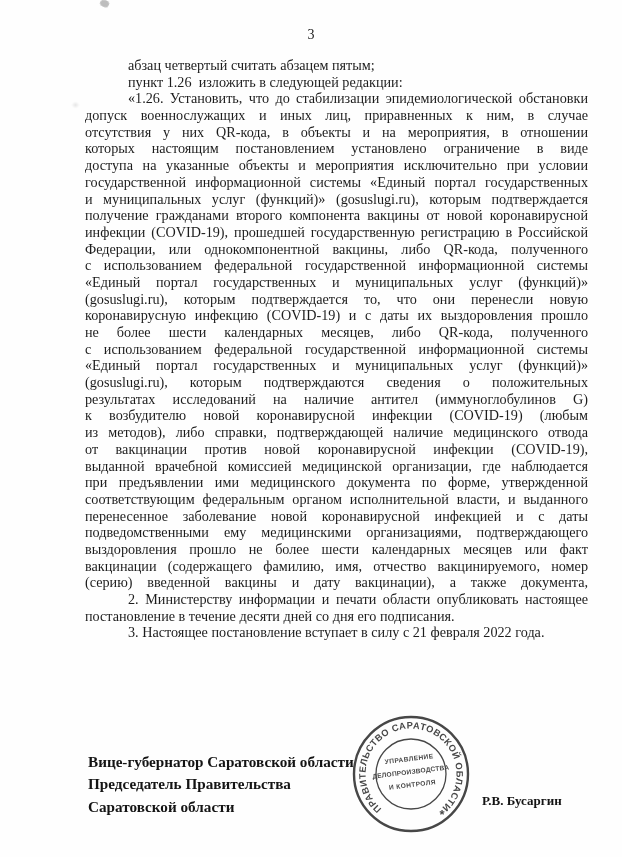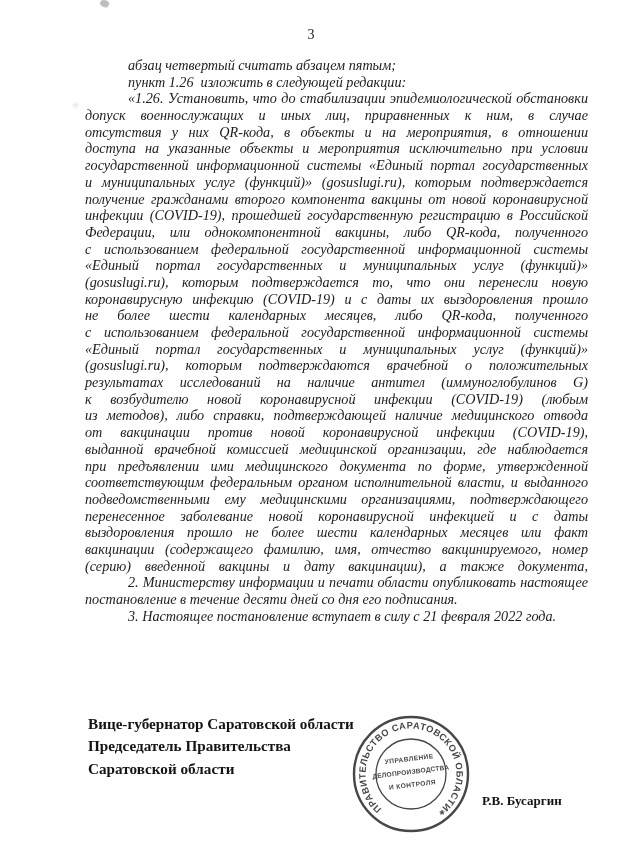--- a/index.html
+++ b/index.html
@@ -14,30 +14,30 @@
   }
   .page-number{
     position:absolute;top:27px;left:0;width:622px;
     text-align:center;font-size:14px;color:#222;
   }
   .doc-body{
     position:absolute;left:85px;top:57px;width:503px;
   }
   .line{
     font-size:14.2px;line-height:16.7px;height:16.7px;
-    text-align:left;color:#1c1c1c;font-style:italic;
+    text-align:left;color:#1c1c1c;
   }
   .line.just{
     text-align:justify;
     text-align-last:justify;
     text-justify:inter-word;
   }
   .line.ind{padding-left:43px;}
   .sig-left{
-    position:absolute;left:88px;top:713px;
+    position:absolute;left:88px;top:751px;
     font-weight:bold;font-size:15.2px;line-height:22.4px;color:#141414;
   }
   .sig-name{
     position:absolute;left:482px;top:793px;
     font-weight:bold;font-size:13px;color:#141414;
   }
   .stamp{
     position:absolute;left:341px;top:704px;
     opacity:.88;
   }
@@ -64,43 +64,44 @@
   <div class="speck-mid"></div>
 
   <div class="page-number">3</div>
 
   <div class="doc-body" id="body-lines">
       <div class="line ind">абзац четвертый считать абзацем пятым;</div>
       <div class="line ind">пункт 1.26&nbsp; изложить в следующей редакции:</div>
       <div class="line ind just">«1.26. Установить, что до стабилизации эпидемиологической обстановки</div>
       <div class="line just">допуск военнослужащих и иных лиц, приравненных к ним, в случае</div>
       <div class="line just">отсутствия у них QR-кода, в объекты и на мероприятия, в отношении</div>
+      <div class="line just">которых настоящим постановлением установлено ограничение в виде</div>
       <div class="line just">доступа на указанные объекты и мероприятия исключительно при условии</div>
       <div class="line just">государственной информационной системы «Единый портал государственных</div>
       <div class="line just">и муниципальных услуг (функций)» (gosuslugi.ru), которым подтверждается</div>
       <div class="line just">получение гражданами второго компонента вакцины от новой коронавирусной</div>
       <div class="line just">инфекции (COVID-19), прошедшей государственную регистрацию в Российской</div>
       <div class="line just">Федерации, или однокомпонентной вакцины, либо QR-кода, полученного</div>
       <div class="line just">с использованием федеральной государственной информационной системы</div>
       <div class="line just">«Единый портал государственных и муниципальных услуг (функций)»</div>
       <div class="line just">(gosuslugi.ru), которым подтверждается то, что они перенесли новую</div>
       <div class="line just">коронавирусную инфекцию (COVID-19) и с даты их выздоровления прошло</div>
       <div class="line just">не более шести календарных месяцев, либо QR-кода, полученного</div>
       <div class="line just">с использованием федеральной государственной информационной системы</div>
       <div class="line just">«Единый портал государственных и муниципальных услуг (функций)»</div>
-      <div class="line just">(gosuslugi.ru), которым подтверждаются врачебной о положительных</div>
+      <div class="line just">(gosuslugi.ru), которым подтверждаются сведения о положительных</div>
       <div class="line just">результатах исследований на наличие антител (иммуноглобулинов G)</div>
       <div class="line just">к возбудителю новой коронавирусной инфекции (COVID-19) (любым</div>
       <div class="line just">из методов), либо справки, подтверждающей наличие медицинского отвода</div>
       <div class="line just">от вакцинации против новой коронавирусной инфекции (COVID-19),</div>
       <div class="line just">выданной врачебной комиссией медицинской организации, где наблюдается</div>
       <div class="line just">при предъявлении ими медицинского документа по форме, утвержденной</div>
       <div class="line just">соответствующим федеральным органом исполнительной власти, и выданного</div>
+      <div class="line just">перенесенное заболевание новой коронавирусной инфекцией и с даты</div>
       <div class="line just">подведомственными ему медицинскими организациями, подтверждающего</div>
-      <div class="line just">перенесенное заболевание новой коронавирусной инфекцией и с даты</div>
       <div class="line just">выздоровления прошло не более шести календарных месяцев или факт</div>
       <div class="line just">вакцинации (содержащего фамилию, имя, отчество вакцинируемого, номер</div>
       <div class="line just">(серию) введенной вакцины и дату вакцинации), а также документа,</div>
       <div class="line ind just">2. Министерству информации и печати области опубликовать настоящее</div>
       <div class="line">постановление в течение десяти дней со дня его подписания.</div>
       <div class="line ind">3. Настоящее постановление вступает в силу с 21 февраля 2022 года.</div>
     </div>
 
   <div class="sig-left">
     <div>Вице-губернатор Саратовской области</div>

